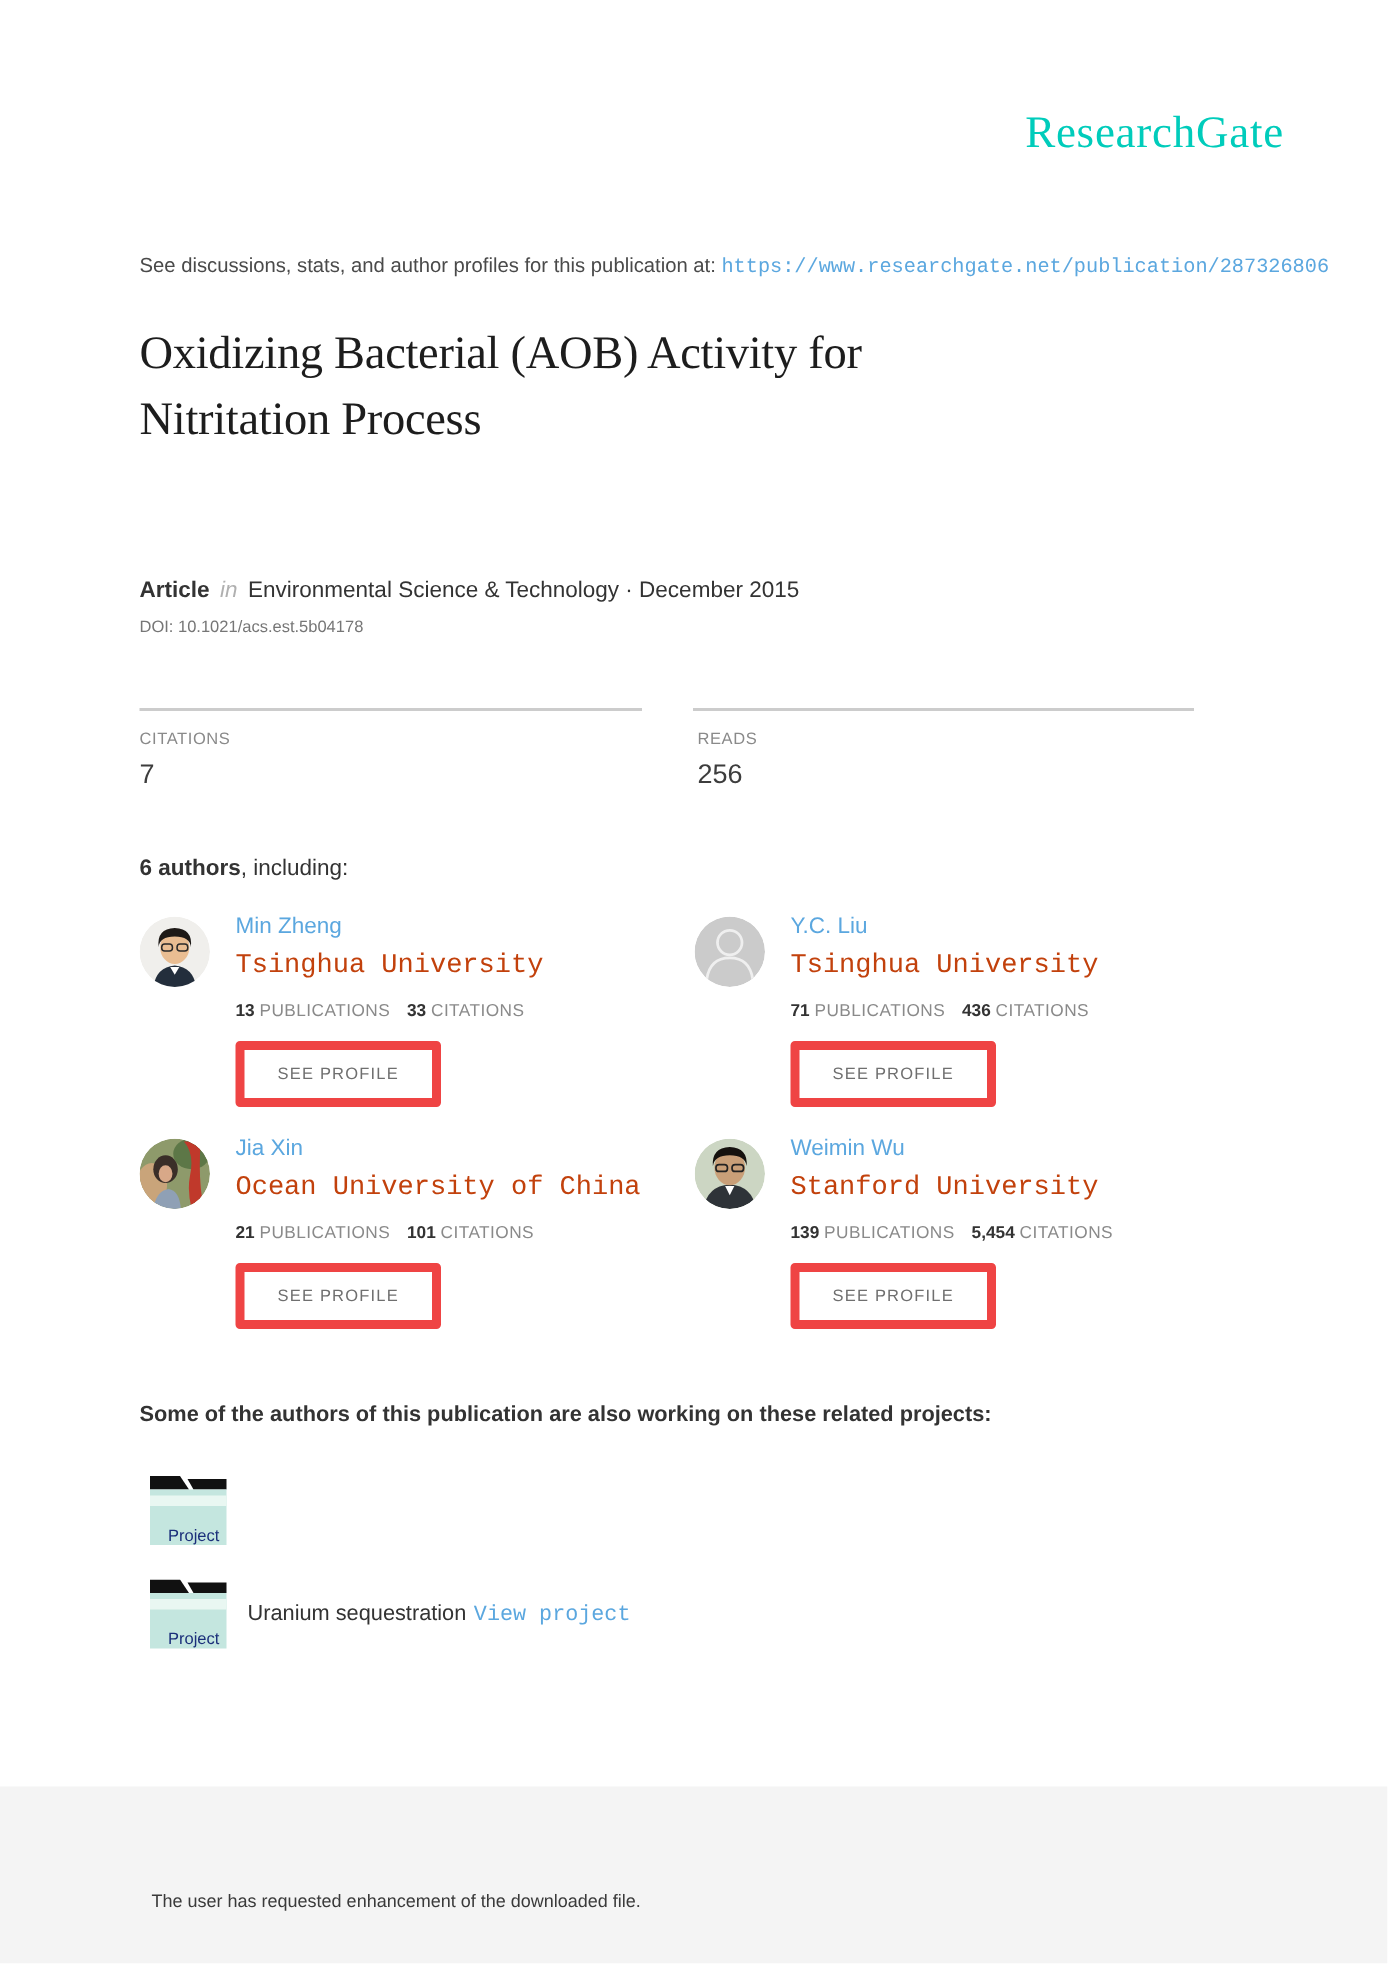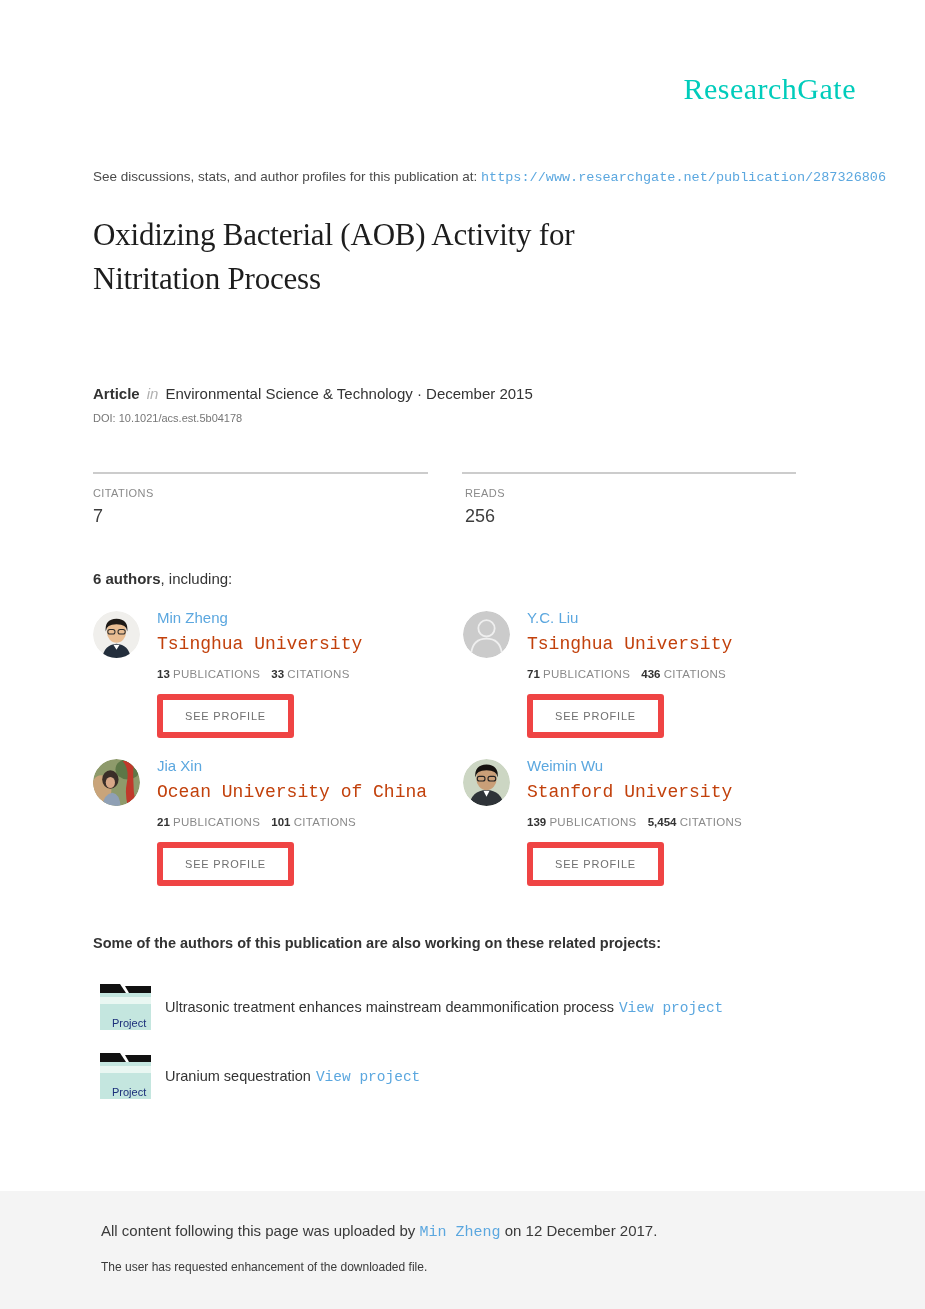--- a/index.html
+++ b/index.html
@@ -221,38 +221,32 @@
 <div class="abs project-row p1">
   <span class="folder">
     <svg viewBox="0 0 53 47">
       <polygon points="1,0 21,0 27,9 1,9" fill="#111111"></polygon>
       <polygon points="26,2 52,2 52,9 30,9" fill="#111111"></polygon>
       <rect x="1" y="9" width="51" height="37" fill="#c4e6df"></rect>
       <rect x="1" y="13" width="51" height="7" fill="#e9f7f2"></rect>
       <text x="13" y="43" font-size="11" fill="#1b2f7a" font-family="Liberation Sans, sans-serif">Project</text>
     </svg>
   </span>
-  <div class="p-text">
-    <span>Ultrasonic treatment enhances mainstream deammonification process</span><a class="link view">View project</a>
-  </div>
 </div>
 
 <div class="abs project-row p2">
   <span class="folder">
     <svg viewBox="0 0 53 47">
       <polygon points="1,0 21,0 27,9 1,9" fill="#111111"></polygon>
       <polygon points="26,2 52,2 52,9 30,9" fill="#111111"></polygon>
       <rect x="1" y="9" width="51" height="37" fill="#c4e6df"></rect>
       <rect x="1" y="13" width="51" height="7" fill="#e9f7f2"></rect>
       <text x="13" y="43" font-size="11" fill="#1b2f7a" font-family="Liberation Sans, sans-serif">Project</text>
     </svg>
   </span>
   <div class="p-text">
     <span>Uranium sequestration</span><a class="link view">View project</a>
   </div>
 </div>
 
 <div class="abs footer-bar">
-  <div class="f-line1">
-    <span>All content following this page was uploaded by </span><a class="link">Min Zheng</a><span> on 12 December 2017.</span>
-  </div>
   <div class="f-line2">The user has requested enhancement of the downloaded file.</div>
 </div>
 
 </body></html>

